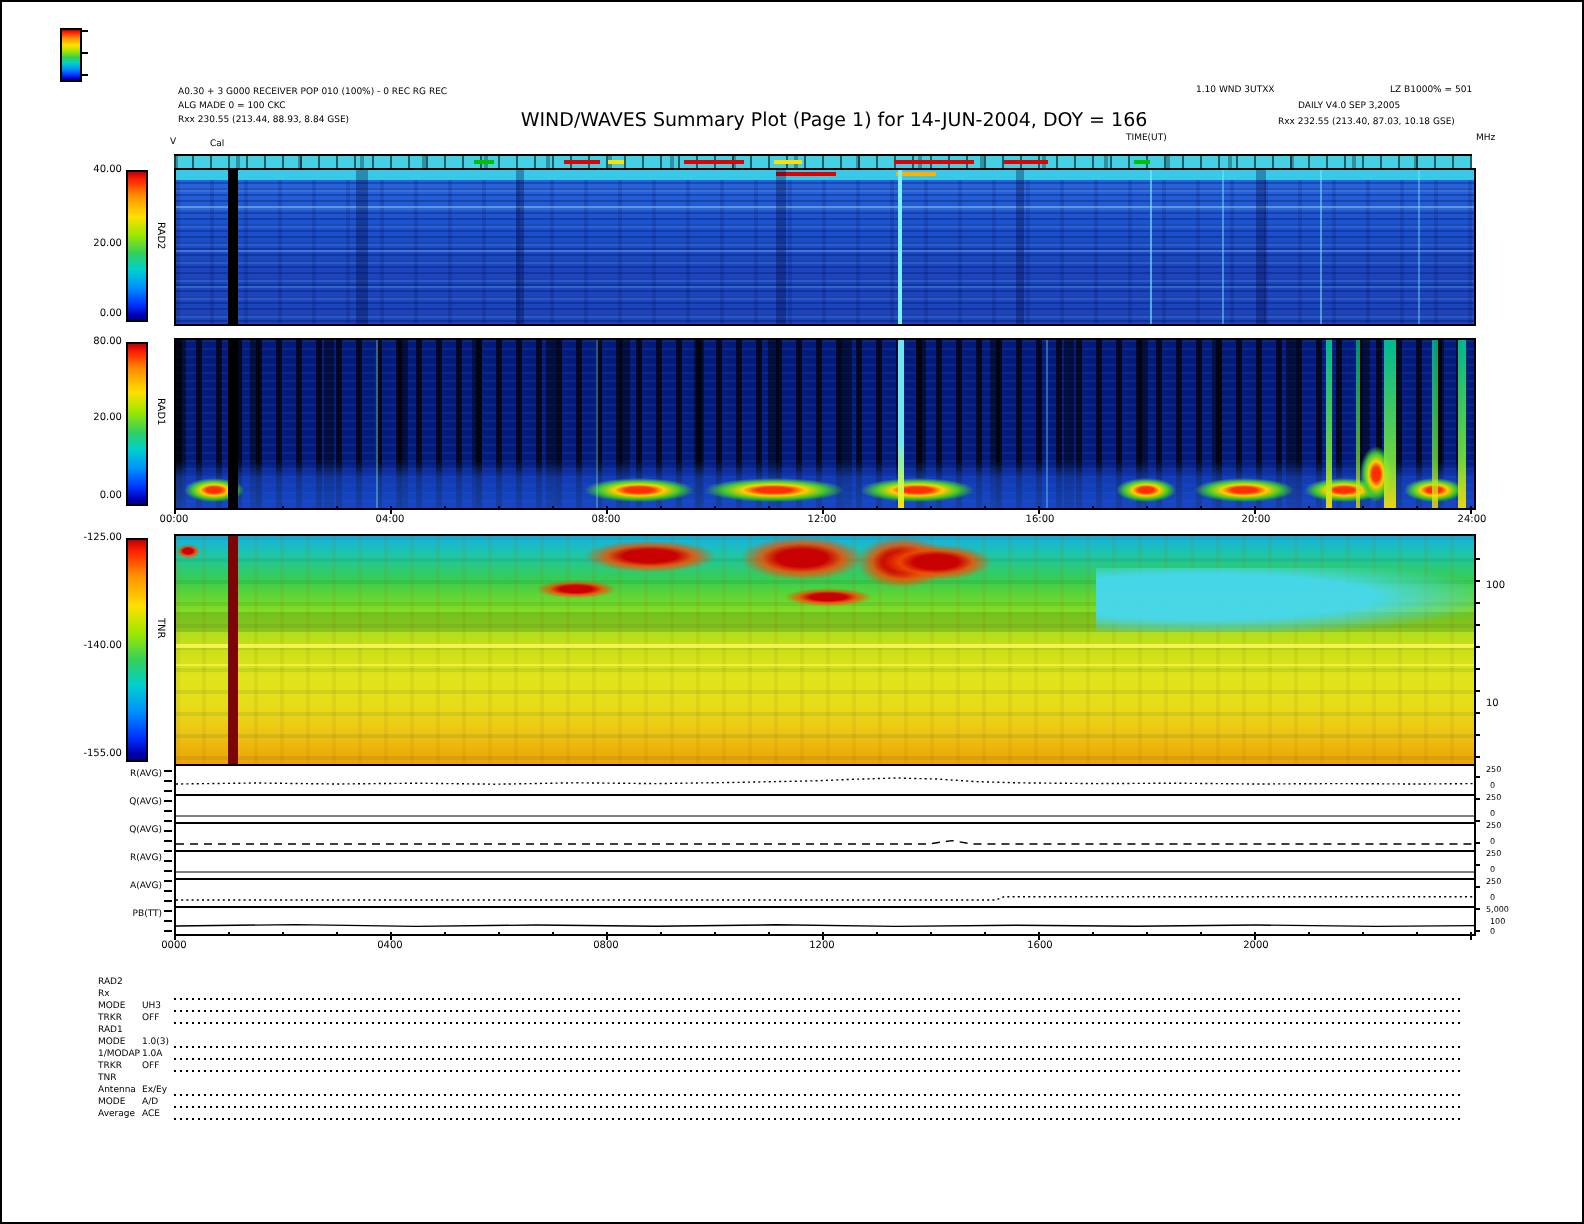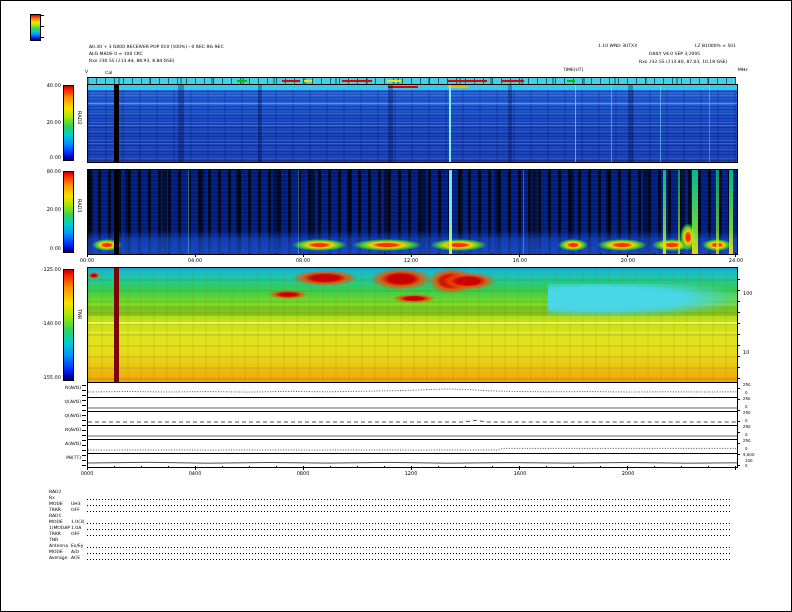--- a/index.html
+++ b/index.html
@@ -84,20 +84,21 @@
   <div class="abs cbtick" style="left:40px;top:25px;"></div>
   <div class="abs cbtick" style="left:40px;top:36px;"></div>
 
   <div class="abs f45" style="left:88px;top:44px;">A0.30 + 3 G000 RECEIVER POP 010 (100%) - 0 REC RG REC</div>
   <div class="abs f45" style="left:88px;top:51px;">ALG MADE 0 = 100 CKC</div>
   <div class="abs f45" style="left:88px;top:58px;">Rxx    230.55 (213.44, 88.93, 8.84 GSE)</div>
   <div class="abs f45" style="left:597px;top:43px;">1.10 WND 3UTXX</div>
   <div class="abs f45" style="left:694px;top:43px;">LZ B1000% = 501</div>
   <div class="abs f45" style="left:648px;top:51px;">DAILY V4.0 SEP 3,2005</div>
   <div class="abs f45" style="left:638px;top:59px;">Rxx    232.55 (213.40, 87.03, 10.18 GSE)</div>
+  <div class="abs f9 tc" style="left:86px;top:55px;width:660px;">WIND/WAVES Summary Plot (Page 1) for 14-JUN-2004, DOY = 166</div>
   <div class="abs f45" style="left:562px;top:67px;">TIME(UT)</div>
   <div class="abs f45" style="left:737px;top:67px;">MHz</div>
   <div class="abs f45" style="left:84px;top:69px;">V</div>
   <div class="abs f45" style="left:104px;top:70px;">Cal</div>
 
   <div class="abs topstrip">
     <div class="seg" style="left:195px;width:18px;background:#e00000;"></div>
     <div class="seg" style="left:217px;width:8px;background:#ffe000;"></div>
     <div class="seg" style="left:255px;width:30px;background:#e00000;"></div>
     <div class="seg" style="left:300px;width:14px;background:#ffe000;"></div>

